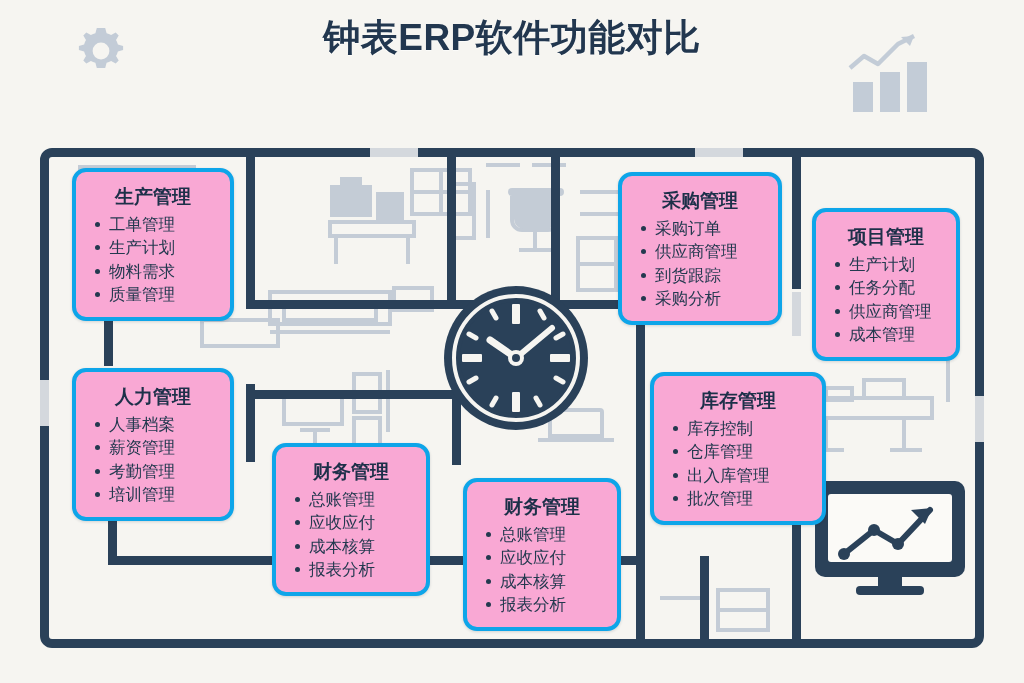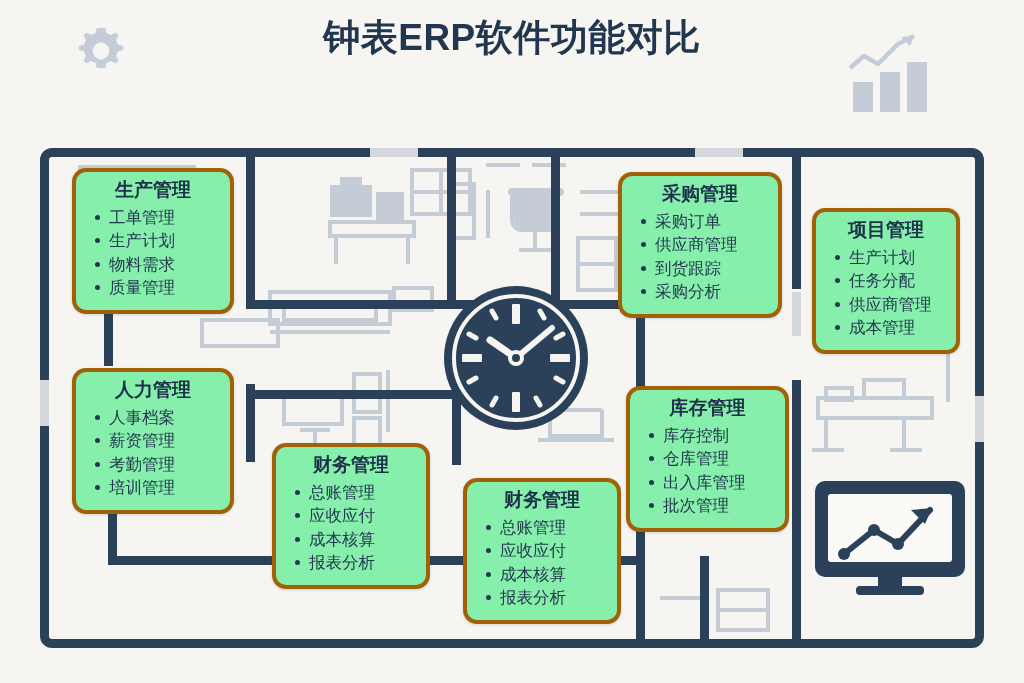--- a/index.html
+++ b/index.html
@@ -96,25 +96,25 @@
   
   #monitor-icon {
     position: absolute;
     left: 812px; top: 478px;
     z-index: 14;
   }
 
   
   .card {
     position: absolute;
-    background: #86efac;
-    border: 4px solid #a16207;
+    background: #f9a8d4;
+    border: 4px solid #0ea5e9;
     border-radius: 14px;
     box-sizing: border-box;
-    padding: 7px 12px 11px 12px;
+    padding: 14px 12px 11px 12px;
     z-index: 20;
     box-shadow: 0 1px 3px rgba(20,35,55,0.16);
   }
   .card-title {
     color: #1d3049;
     font-weight: bold;
     font-size: 19px;
     text-align: center;
     line-height: 1.2;
     margin-bottom: 4px;
@@ -140,22 +140,22 @@
     width: 5px; height: 5px;
     border-radius: 50%;
     background: #23394f;
   }
 
   #card-production  { left: 72px;  top: 168px; width: 162px; }
   #card-hr          { left: 72px;  top: 368px; width: 162px; }
   #card-finance-1   { left: 272px; top: 443px; width: 158px; }
   #card-finance-2   { left: 463px; top: 478px; width: 158px; }
   #card-procurement { left: 618px; top: 172px; width: 164px; }
-  #card-inventory   { left: 626px; top: 372px; width: 163px; margin-top: 14px; }
-  #card-project     { left: 812px; top: 208px; width: 148px; border-radius: 13px; }
+  #card-inventory   { left: 650px; top: 372px; width: 176px; }
+  #card-project     { left: 812px; top: 208px; width: 148px; }
 </style>
 </head>
 <body>
 
 <div id="stage">
 
   <div id="title-block">
     <div class="title-line" id="title-line1">钟表ERP软件功能对比</div>
   </div>
 

